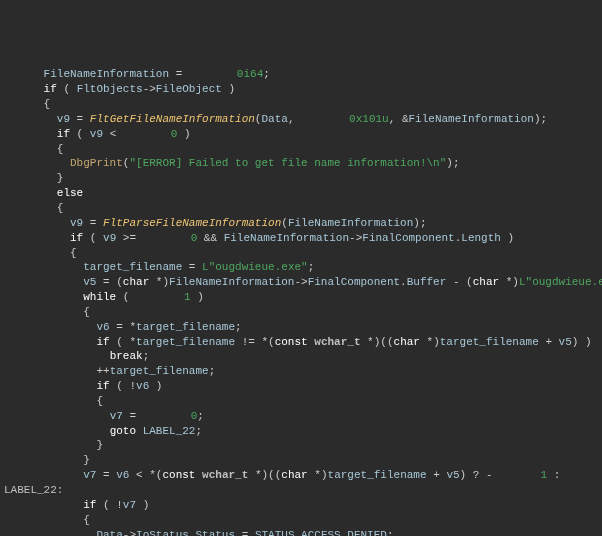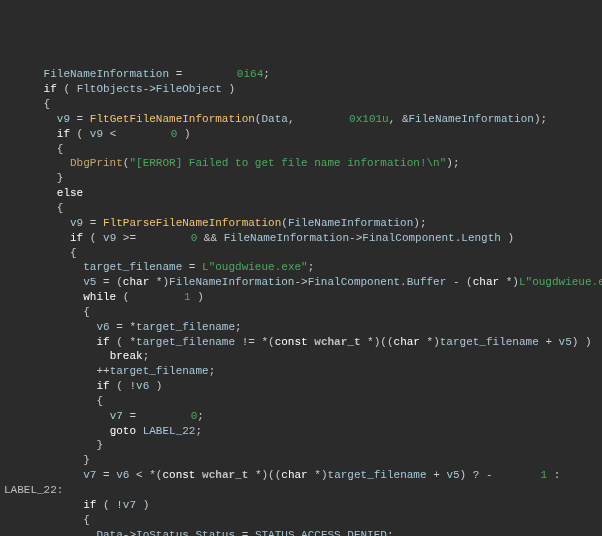--- a/index.html
+++ b/index.html
@@ -20,21 +20,21 @@
       overflow: hidden;
     }
     .line {
       display: block;
     }
     .kw { color: #ffffff; }
     .member { color: #a8c8d8; }
     .op { color: #cccccc; }
     .gv { color: #a8c8d8; text-align: right; }
     .num { color: #4ea860; padding-left: 48px; }
-    .fn { color: #f0c674; }
+    .fn { color: #f0c674; font-style: italic; }
     .fncall { color: #c5a870; }
     .str { color: #4ea860; }
     .type { color: #c0c0c0; font-weight: bold; }
     .gconst { color: #a8c8d8; }
     .label { color: #c0c0c0; }
   </style>
 </head>
 <body>
 
 

